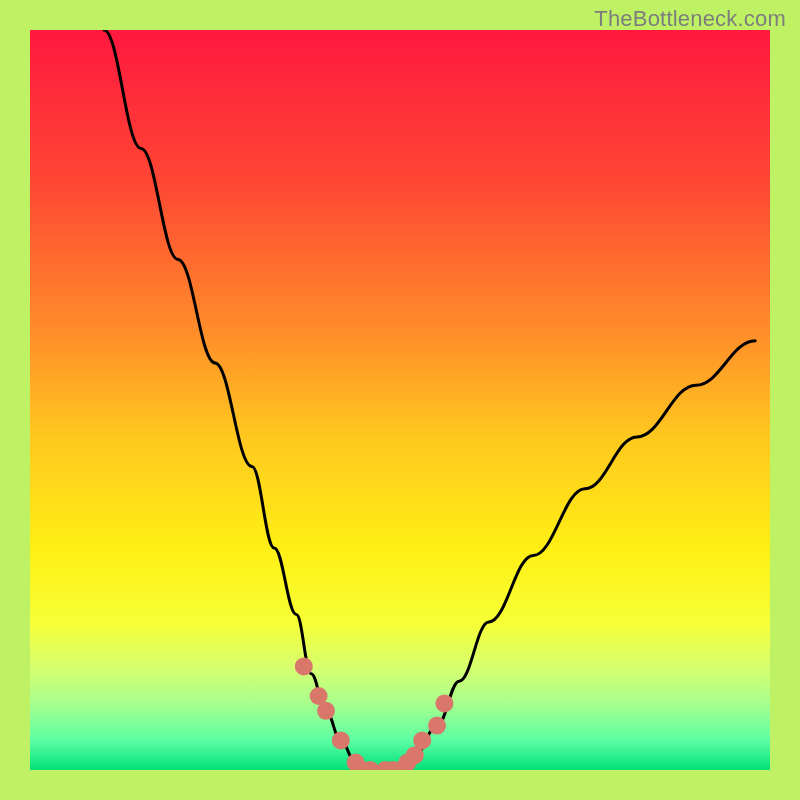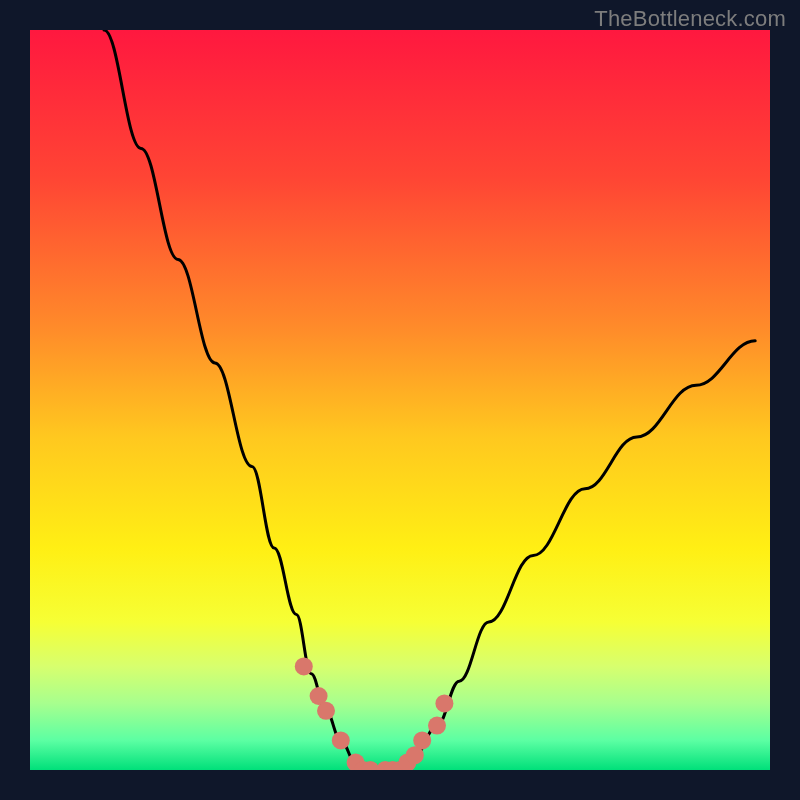--- a/index.html
+++ b/index.html
@@ -10,21 +10,21 @@
     background: #000;
     font-family: Arial, Helvetica, sans-serif;
     overflow: hidden;
   }
   .frame {
     position: absolute;
     left: 0;
     top: 0;
     width: 800px;
     height: 800px;
-    background: #0f172a;
+    background: #bef264;
   }
   .plot {
     position: absolute;
     left: 30px;
     top: 30px;
     width: 740px;
     height: 740px;
   }
   .watermark {
     position: absolute;

